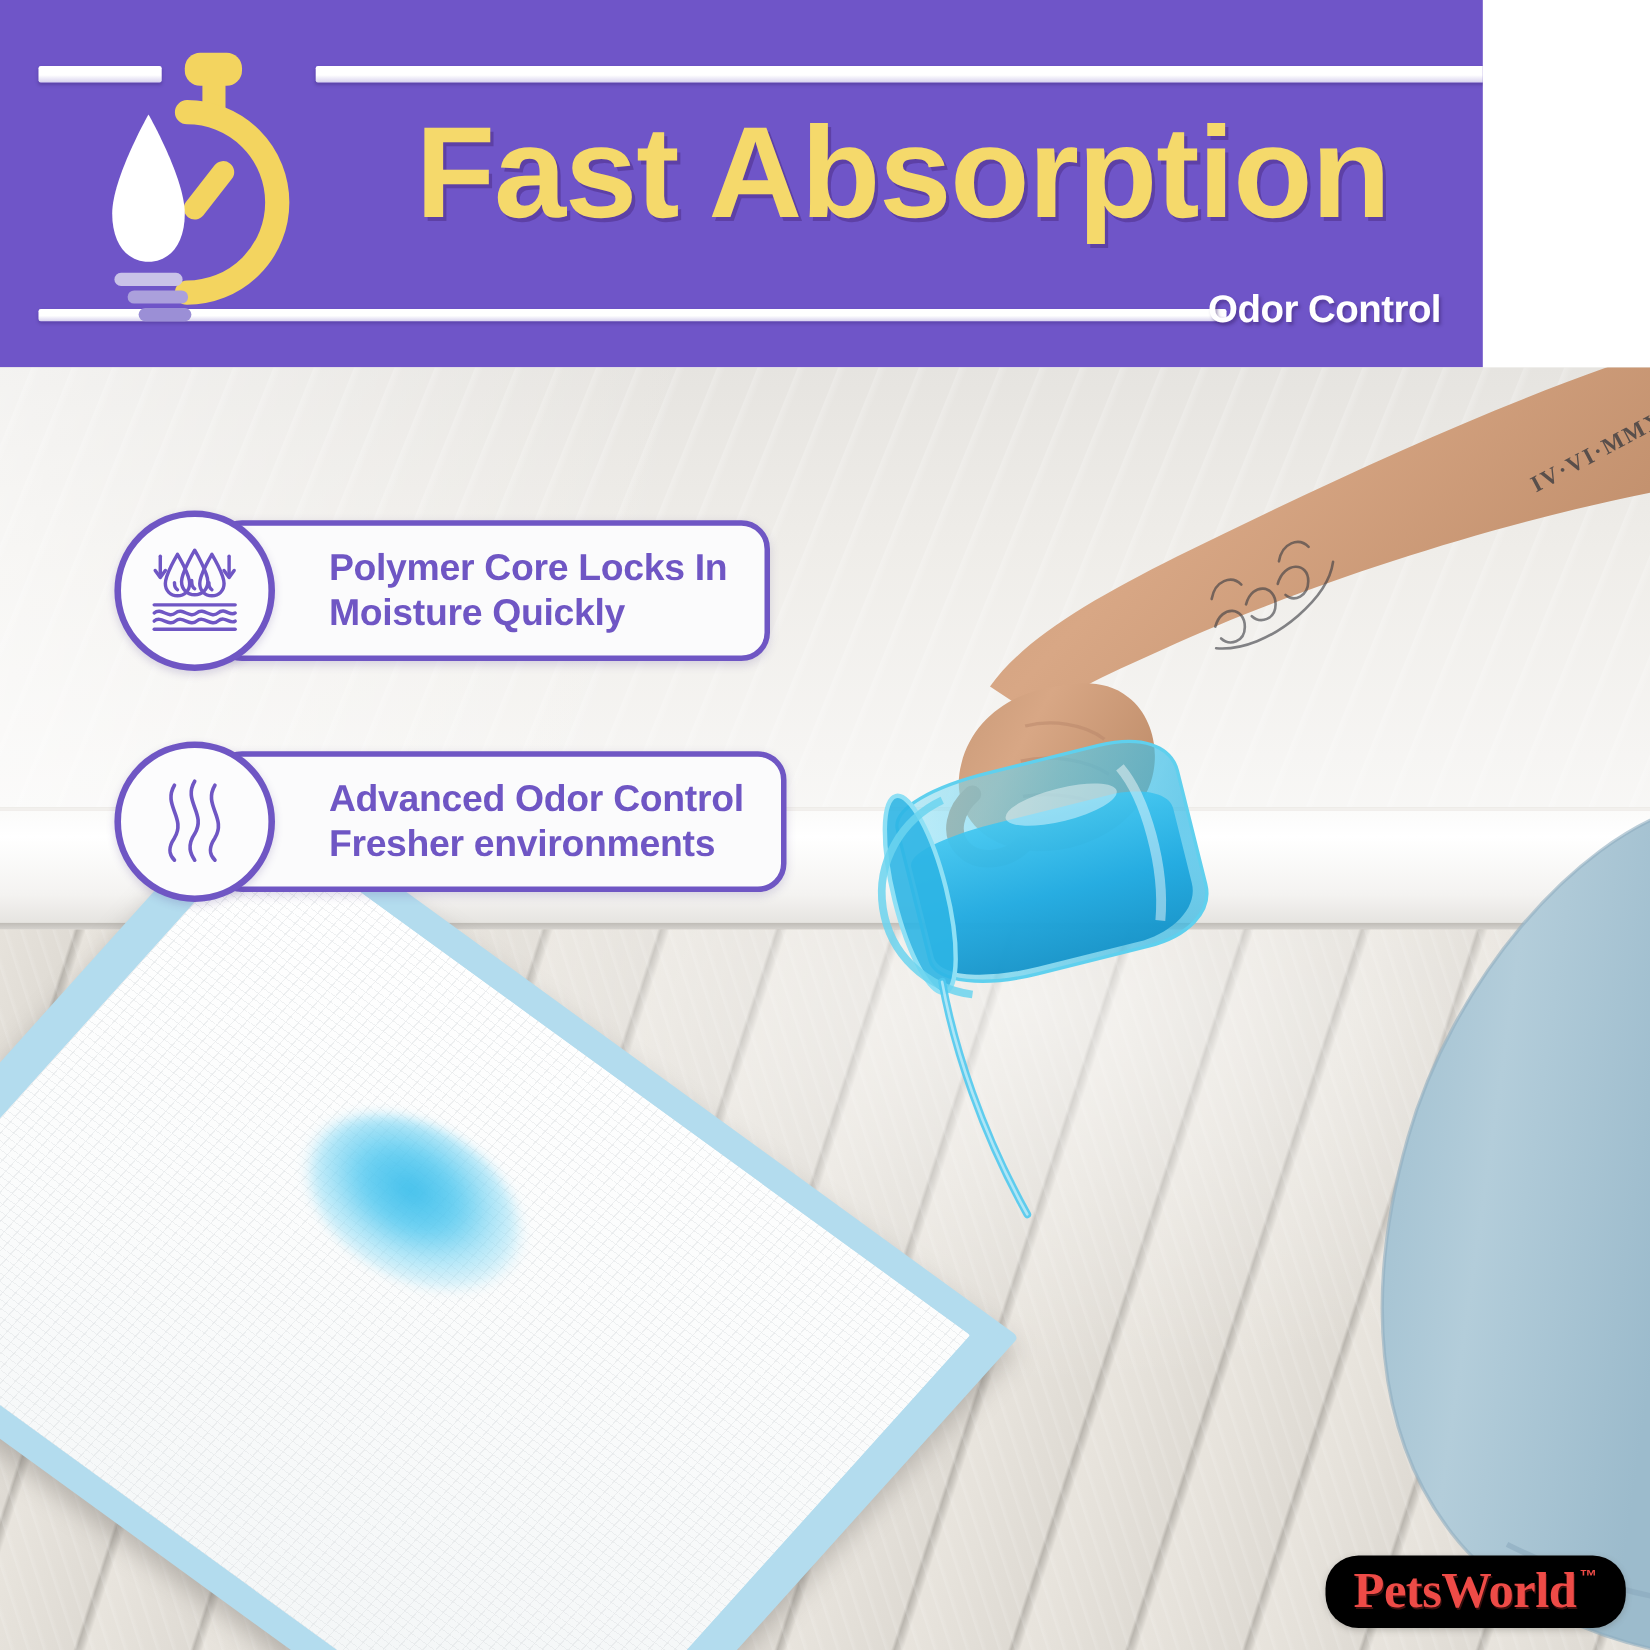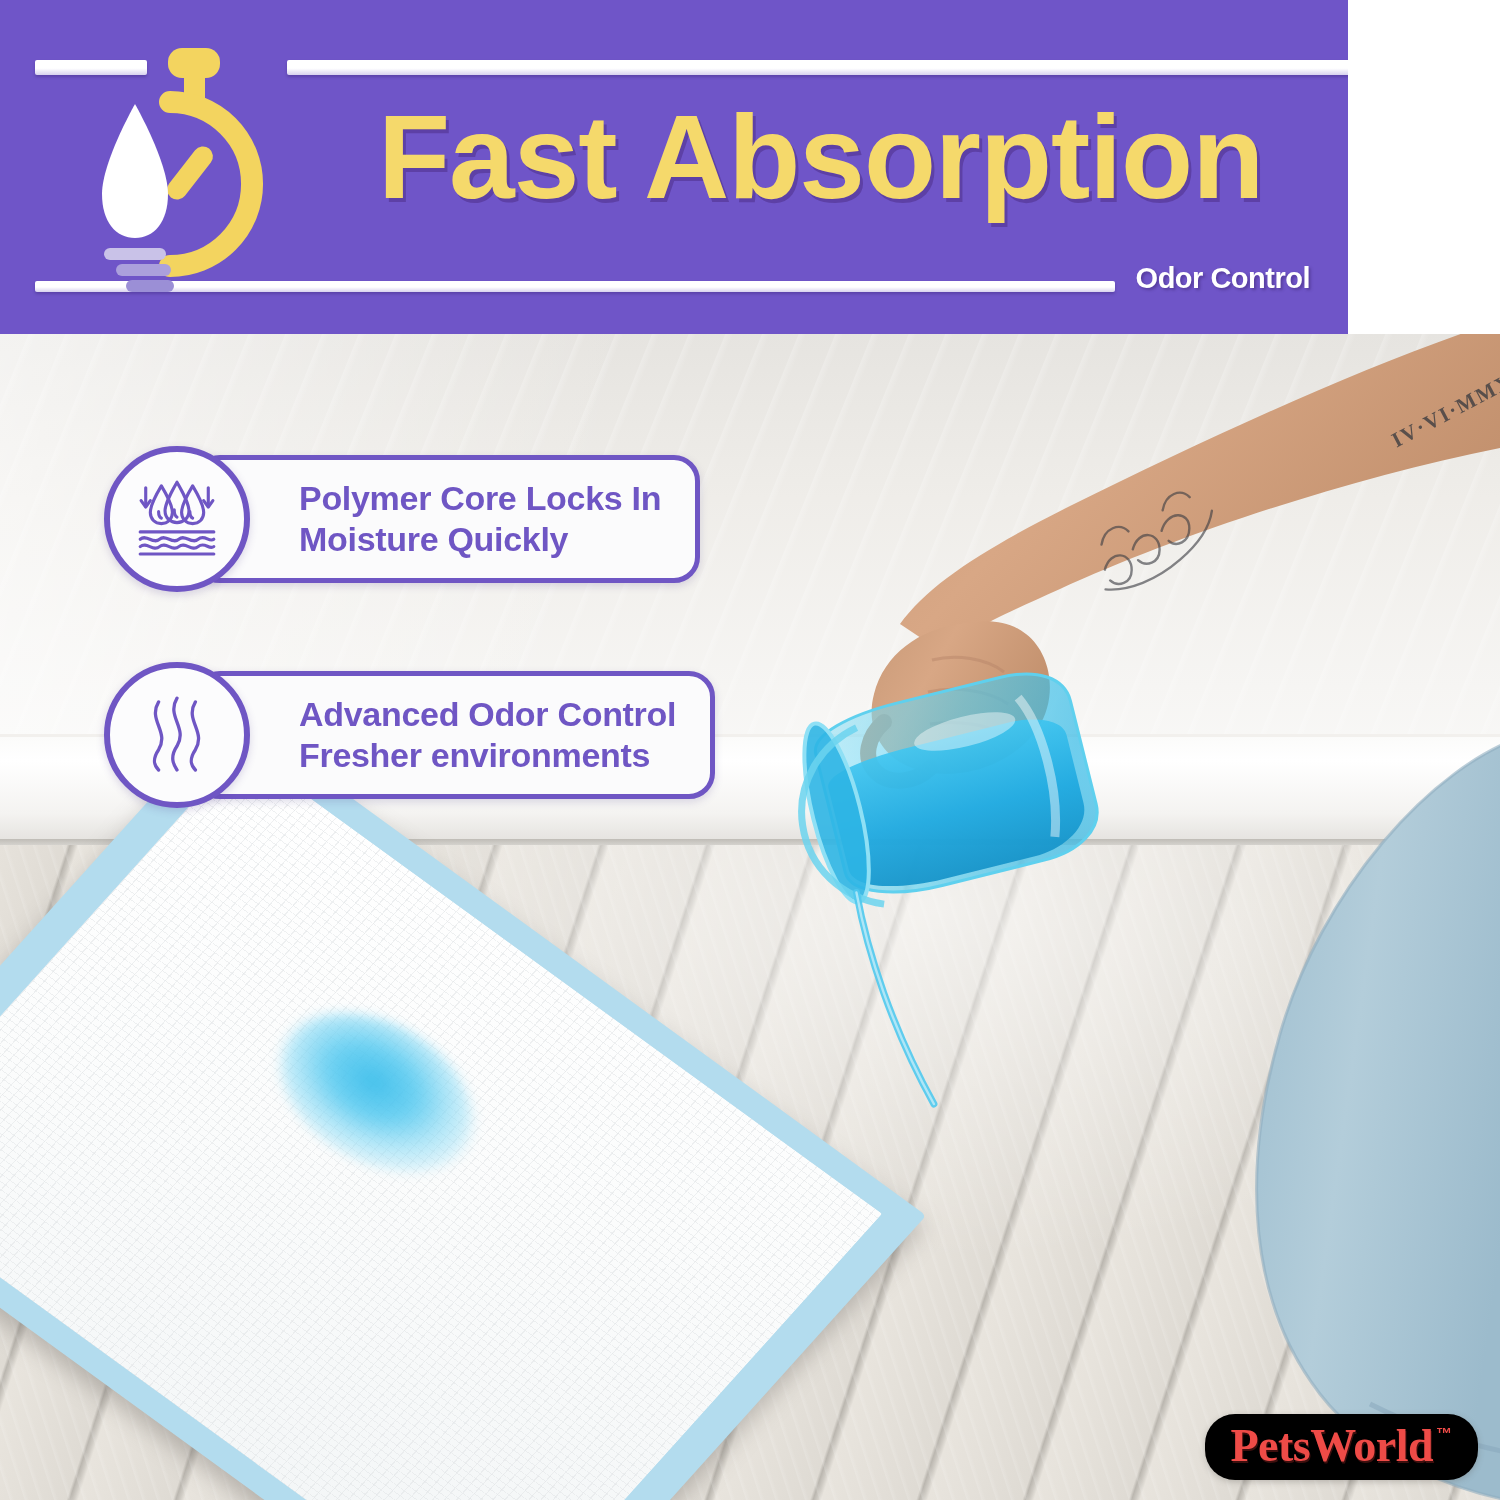--- a/index.html
+++ b/index.html
@@ -53,21 +53,21 @@
     font-weight:bold;
     letter-spacing:-1px;
     color:#F5D96B;
     text-shadow:3px 4px 0 rgba(70,40,125,.45);
     white-space:nowrap;
     line-height:1;
   }
   .banner-subtitle {
     position:absolute;
     right:38px; top:262px;
-    font-size:29px;
+    font-size:35px;
     font-weight:bold;
     color:#ffffff;
     letter-spacing:-.5px;
     text-shadow:2px 2px 3px rgba(55,30,105,.45);
     white-space:nowrap;
   }
 
   
   .photo {
     position:absolute;
@@ -198,22 +198,22 @@
   
   .jeans { position:absolute; right:-30px; top:370px; width:400px; height:800px; }
   .jeans svg { width:100%; height:100%; overflow:visible; }
 
   
   .badge {
     position:absolute;
     display:flex;
     align-items:center;
   }
-  .badge-1 { left:104px; top:112px;align-items:center; }
-  .badge-2 { left:104px; top:328px; }
+  .badge-1 { left:104px; top:130px;align-items:center; }
+  .badge-2 { left:104px; top:340px; }
 
   .badge-circle {
     position:relative;
     width:146px; height:146px;
     border-radius:50%;
     background:#FCFCFD;
     border:6px solid #6F56C4;
     display:flex; align-items:center; justify-content:center;
     z-index:2;
     box-shadow:0 3px 8px rgba(80,60,140,.20);

